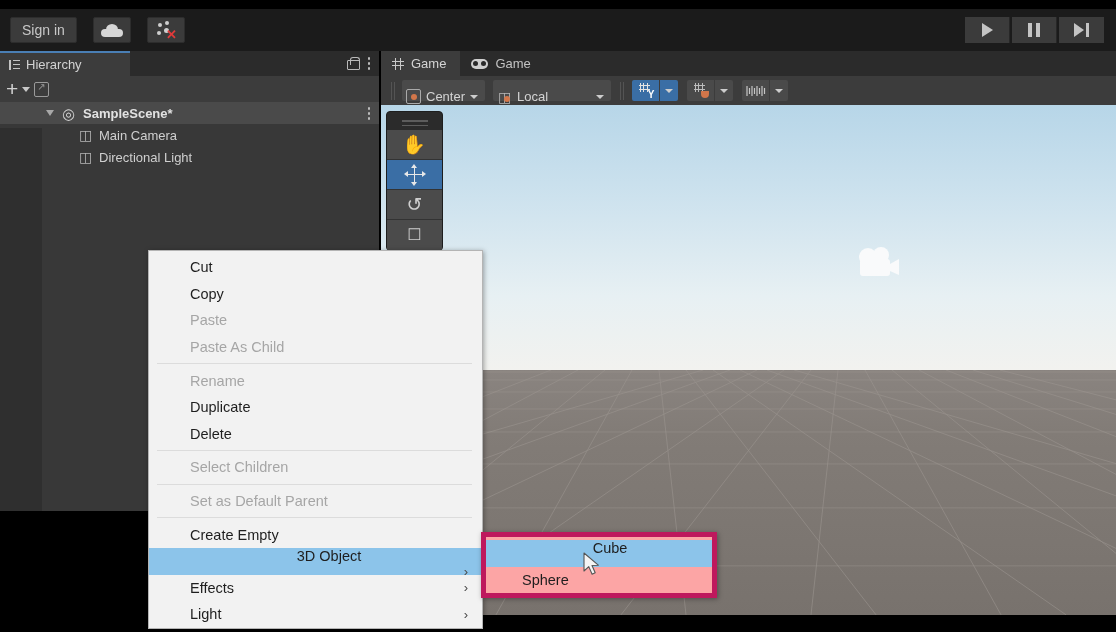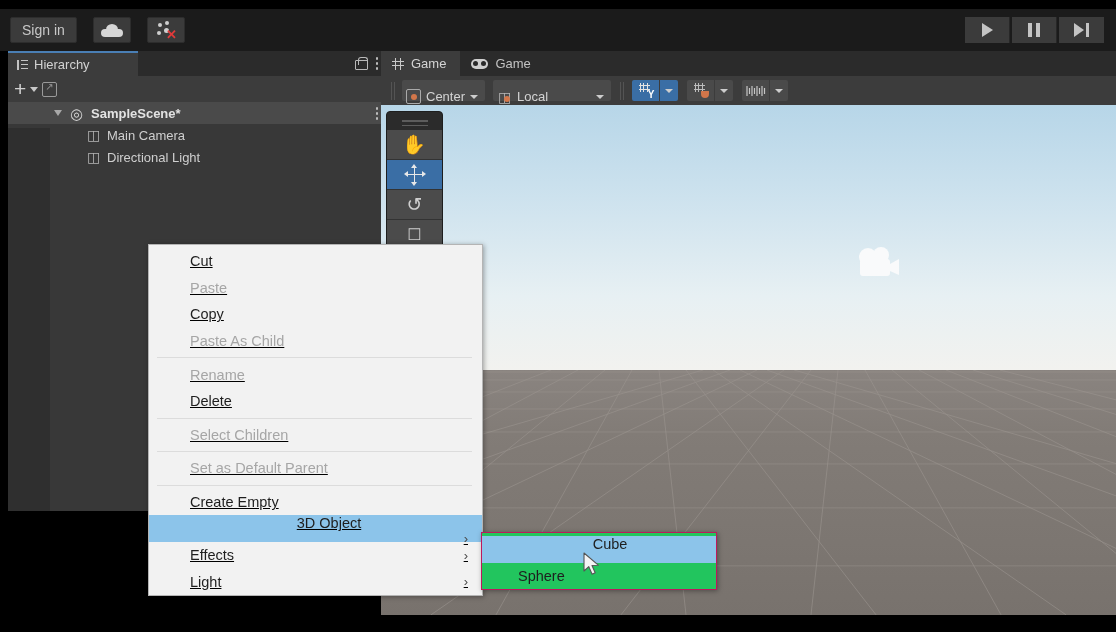--- a/index.html
+++ b/index.html
@@ -81,21 +81,21 @@
   .step-ic .t {
     width: 0; height: 0;
     border-left: 10px solid #c4c4c4;
     border-top: 7px solid transparent;
     border-bottom: 7px solid transparent;
   }
   .step-ic .b { width: 3px; height: 14px; background: #c4c4c4; }
 
   
   .hier-panel {
-    position: absolute; left: 8px; top: 51px;
+    position: absolute; left: 0; top: 51px;
     width: 379px; height: 460px;
     background: #383838;
   }
   .hier-tabbar {
     position: relative; height: 25px;
     background: #2b2b2b;
     display: flex; align-items: stretch;
   }
   .hier-tab {
     width: 130px;
@@ -343,47 +343,46 @@
   .move-gl .ar { position:absolute; width:0;height:0; }
   .move-gl .a-l { left:0; top:7.5px; border-top:3.5px solid transparent;border-bottom:3.5px solid transparent;border-right:4.5px solid #e8e8e8;}
   .move-gl .a-r { right:0; top:7.5px; border-top:3.5px solid transparent;border-bottom:3.5px solid transparent;border-left:4.5px solid #e8e8e8;}
   .move-gl .a-t { top:0; left:7.5px; border-left:3.5px solid transparent;border-right:3.5px solid transparent;border-bottom:4.5px solid #e8e8e8;}
   .move-gl .a-b { bottom:0; left:7.5px; border-left:3.5px solid transparent;border-right:3.5px solid transparent;border-top:4.5px solid #e8e8e8;}
   .rot-gl { font-size: 19px; color: #cfcfcf; line-height: 1; }
   .scale-gl { font-size: 16px; color: #cfcfcf; line-height: 1; }
 
   
   .ctx-menu {
-    position: absolute; left: 148px; top: 244px;
+    position: absolute; left: 148px; top: 250px;
     width: 335px;
     background: #f2f2f2;
     border: 1px solid #b4b4b4;
     box-shadow: 1px 1px 5px rgba(0,0,0,0.35);
     padding: 3px 0 0 0;
     z-index: 50;
-    text-decoration: underline;
   }
   .mi {
     height: 26.6px; display: flex; align-items: center;
     padding-left: 41px; padding-right: 14px;
     font-size: 14.5px; color: #1e1e1e;
     position: relative;
   }
   .mi.disabled { color: #a6a6a6; }
   .mi.highlight { background: #8cc4ea; flex-direction: column; }
   .mi .sub-arrow {
     margin-left: auto; font-size: 13px; color: #4a4a4a;
   }
   .mi-sep { height: 1px; background: #dcdcdc; margin: 3px 10px 3px 8px; }
 
   .sub-menu {
     position: absolute; left: 481px; top: 532px;
     width: 236px;
-    background: #22c55e;
-    border: 1px solid #be185d;
+    background: #fca5a5;
+    border: 5px solid #be185d;
     box-shadow: 1px 1px 5px rgba(0,0,0,0.35);
     padding: 3px 0 0 0;
     z-index: 60;
   }
   .sub-menu .mi { padding-left: 36px; }
 
   .cursor {
     position: absolute; left: 582px; top: 552px;
     z-index: 90; pointer-events: none;
   }
@@ -649,34 +648,37 @@
           <span class="scale-gl">☐</span>
         </div>
       </div>
     </div>
   </div>
 
   <div class="ctx-menu">
     <div class="mi">
         <span>Cut</span>
       </div>
+    <div class="mi">
+        <span>Copy</span>
+      </div>
     <div class="mi disabled">
         <span>Paste</span>
       </div>
-    <div class="mi">
-        <span>Copy</span>
-      </div>
     <div class="mi disabled">
         <span>Paste As Child</span>
       </div>
 
     <div class="mi-sep"></div>
 
     <div class="mi disabled">
         <span>Rename</span>
+      </div>
+    <div class="mi">
+        <span>Duplicate</span>
       </div>
     <div class="mi">
         <span>Delete</span>
       </div>
 
     <div class="mi-sep"></div>
 
     <div class="mi disabled">
         <span>Select Children</span>
       </div>

